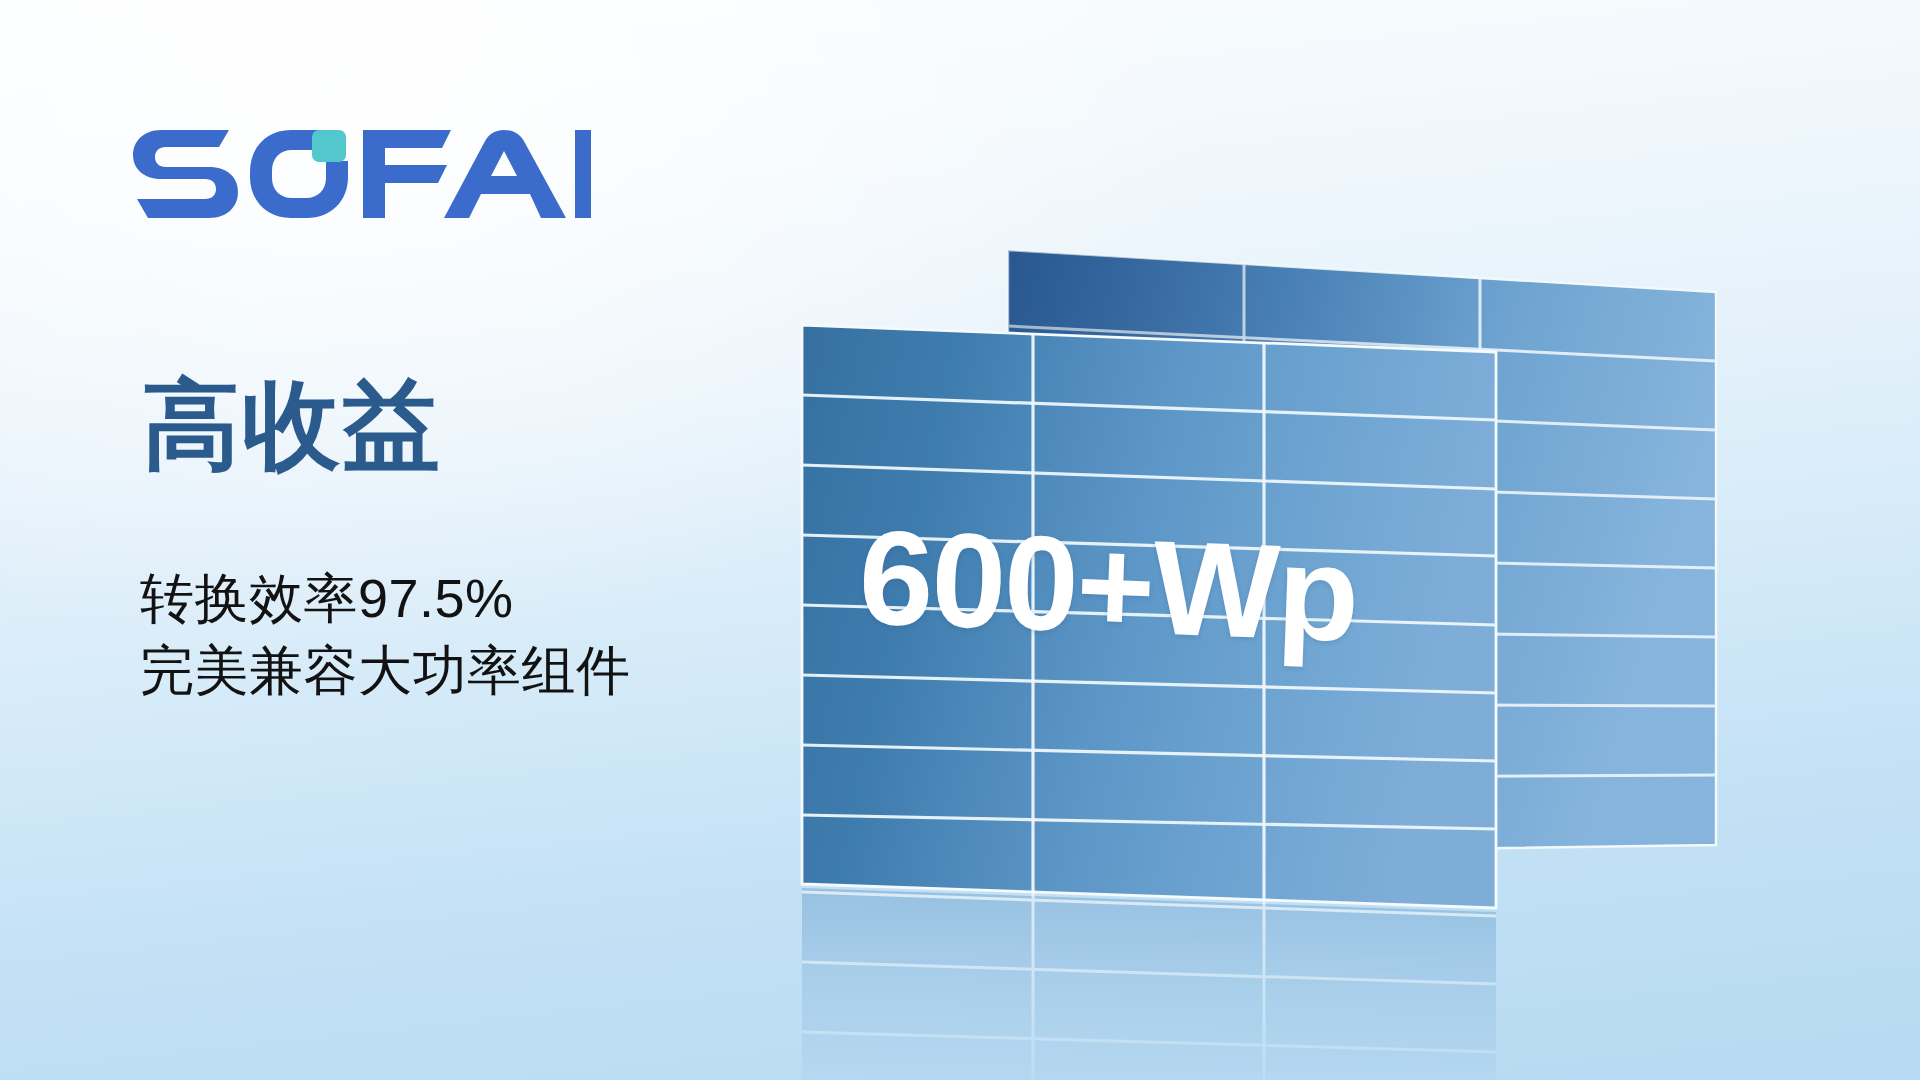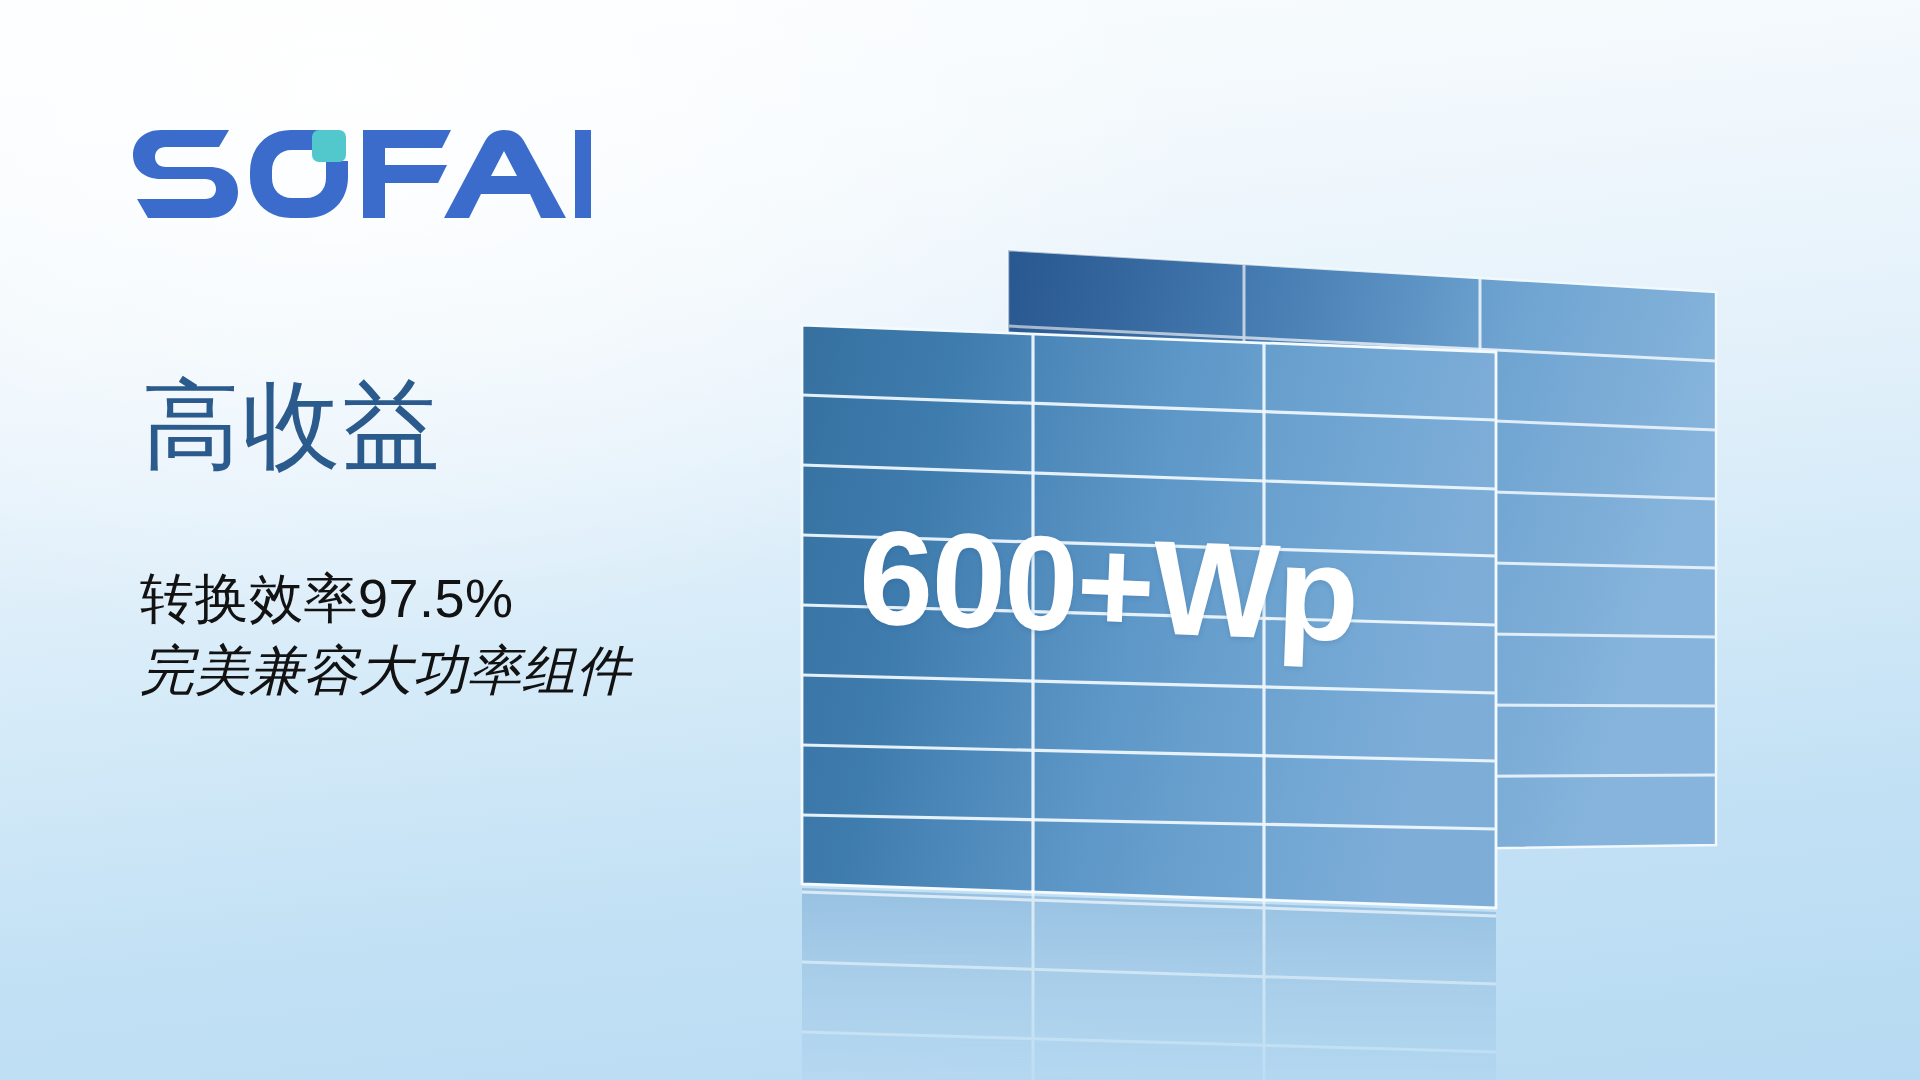--- a/index.html
+++ b/index.html
@@ -19,33 +19,33 @@
   .logo {
     position:absolute; left:131px; top:128px;
     display:flex; align-items:flex-end;
     height:92px;
   }
   .logo svg { display:block; }
 
   
   .headline {
     position:absolute; left:142px; top:374px;
-    font-size:98px; font-weight:normal; line-height:1.05;
+    font-size:98px; font-weight:bold; line-height:1.05;
     letter-spacing:2px;
     color:#2b5a8c;
     white-space:nowrap;
   }
   .sub {
     position:absolute; left:140px; top:562px;
     font-size:54px; line-height:1.34;
     color:#121212;
     letter-spacing:0.5px;
     white-space:nowrap;
   }
-  .sub .l2 { display:block;font-style:italic; }
+  .sub .l2 { display:block; }
 
   
   .panels { position:absolute; left:0; top:0; width:1920px; height:1080px; }
   .panels svg { position:absolute; left:0; top:0; }
 
   
   .wp {
     position:absolute;
     left:862px; top:500px;
     font-size:134px; font-weight:bold;

